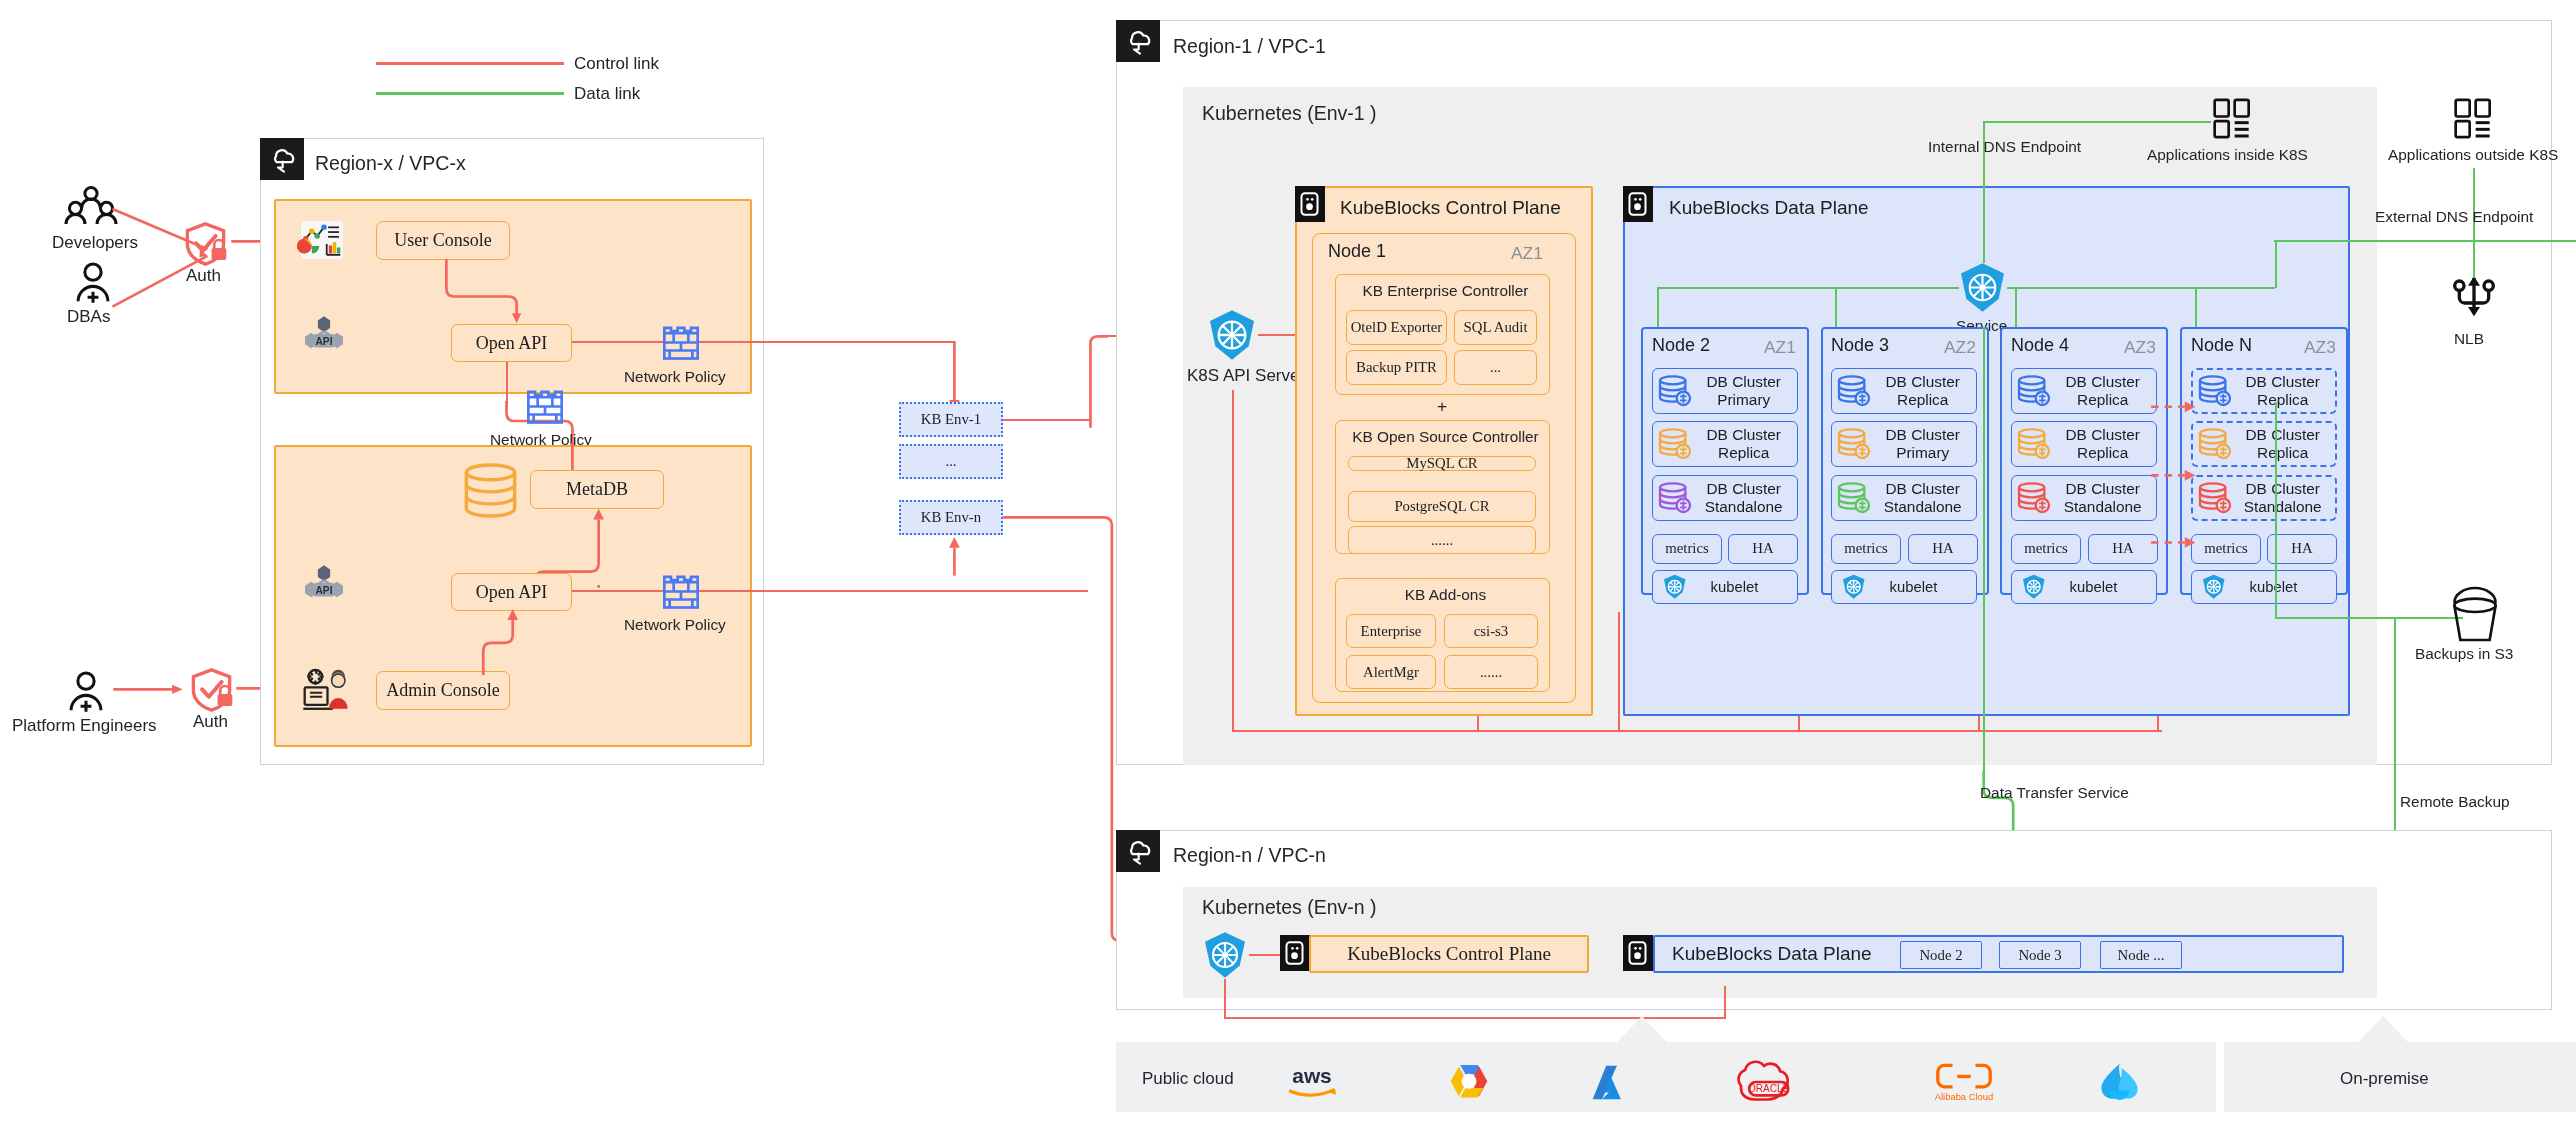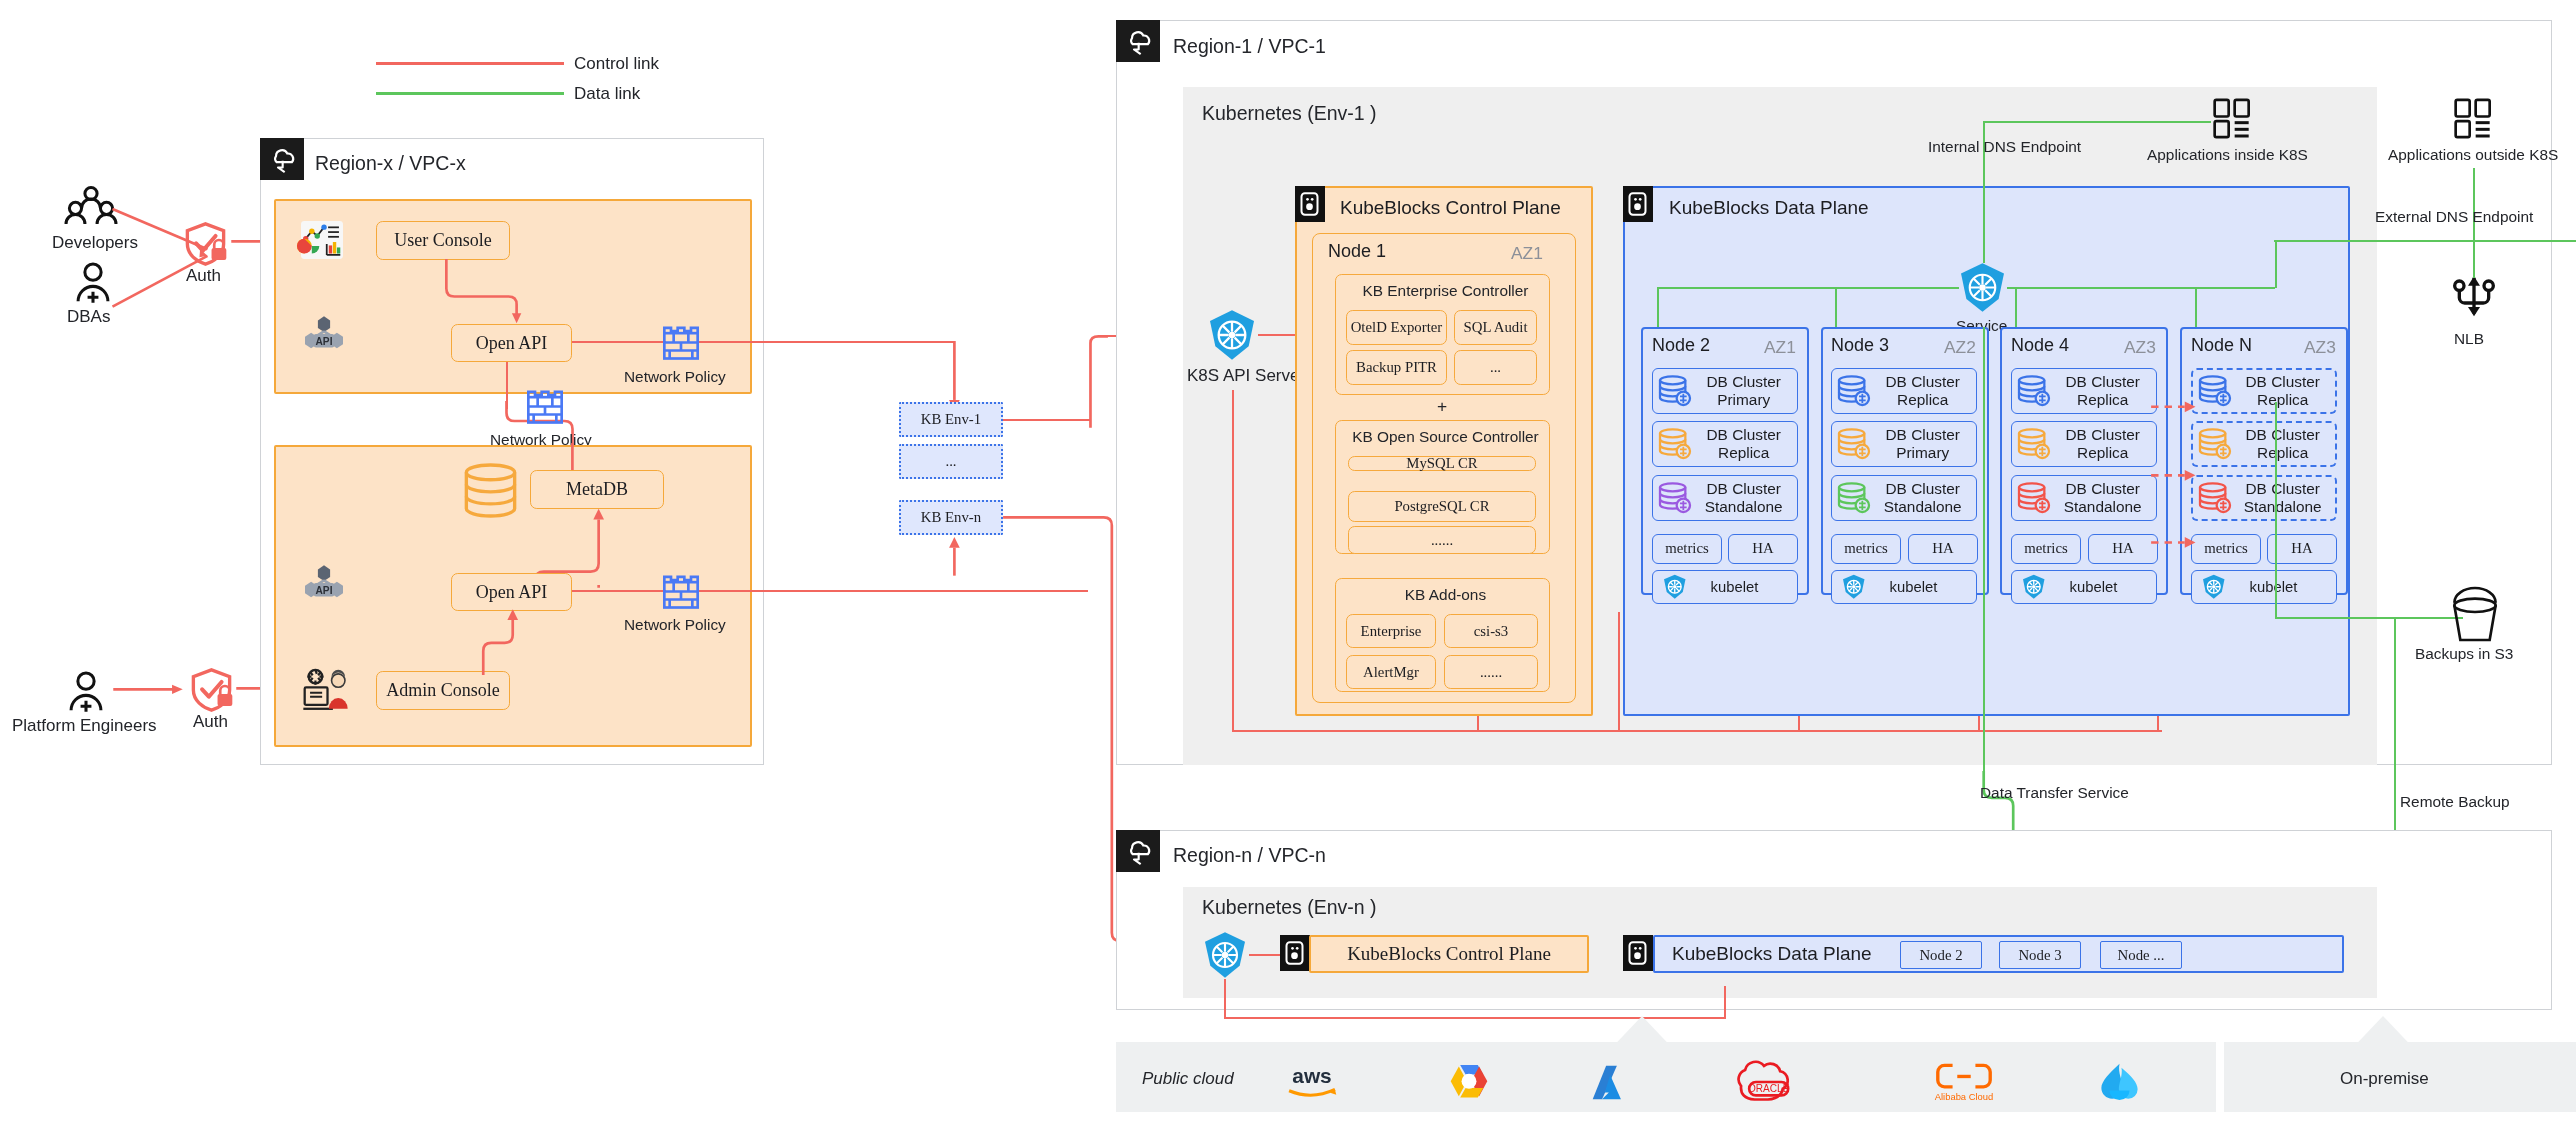--- a/index.html
+++ b/index.html
@@ -820,21 +820,21 @@
     <span class="tinyTxt">Node 3</span>
   </div>
   <div class="abs bCard ctr" style="left:2100px;top:941px;width:82px;height:28px;border-radius:2px">
     <span class="tinyTxt">Node ...</span>
   </div>
 
   <div class="abs cloudstrip" style="left:1116px;top:1042px;width:1100px;height:70px"></div>
   <svg class="abs" style="left:1615px;top:1016px;" width="54" height="29.5" viewBox="0 0 80 44">
     <path d="M40 0 L80 42 H0 Z" fill="#eef0f1"></path>
   </svg>
-  <div class="lbl" style="left:1142px;top:1069px;font-style:italic;">Public cloud</div>
+  <div class="lbl" style="left:1142px;top:1069px;">Public cloud</div>
 
   <div class="abs" style="left:1281px;top:1065px;width:62px;height:34px">
     <svg width="62" height="34" viewBox="0 0 92 50">
       <text x="46" y="26" font-size="31" font-family="Liberation Sans, sans-serif" font-weight="bold" fill="#232f3e" text-anchor="middle">aws</text>
       <path d="M12 38 q34 14 68 -2" stroke="#ff9900" stroke-width="4.5" fill="none"></path>
       <path d="M80 36 l2 8 l-9 -3 z" fill="#ff9900"></path>
     </svg>
   </div>
 
   <div class="abs" style="left:1448px;top:1061px;width:42px;height:42px">

